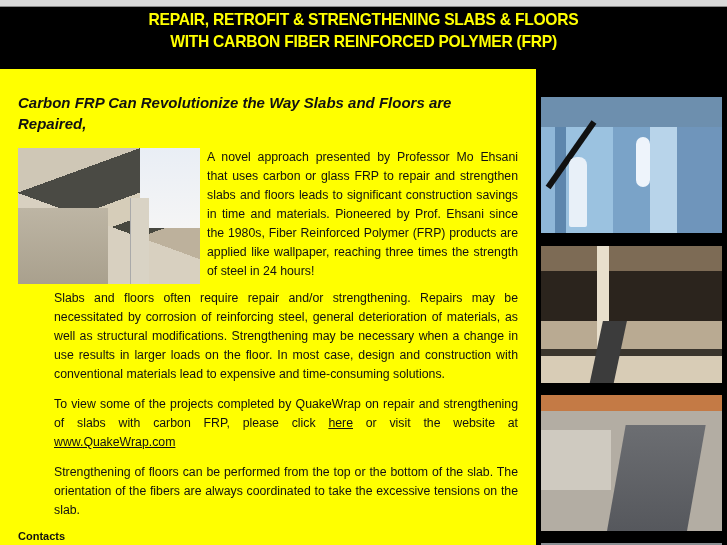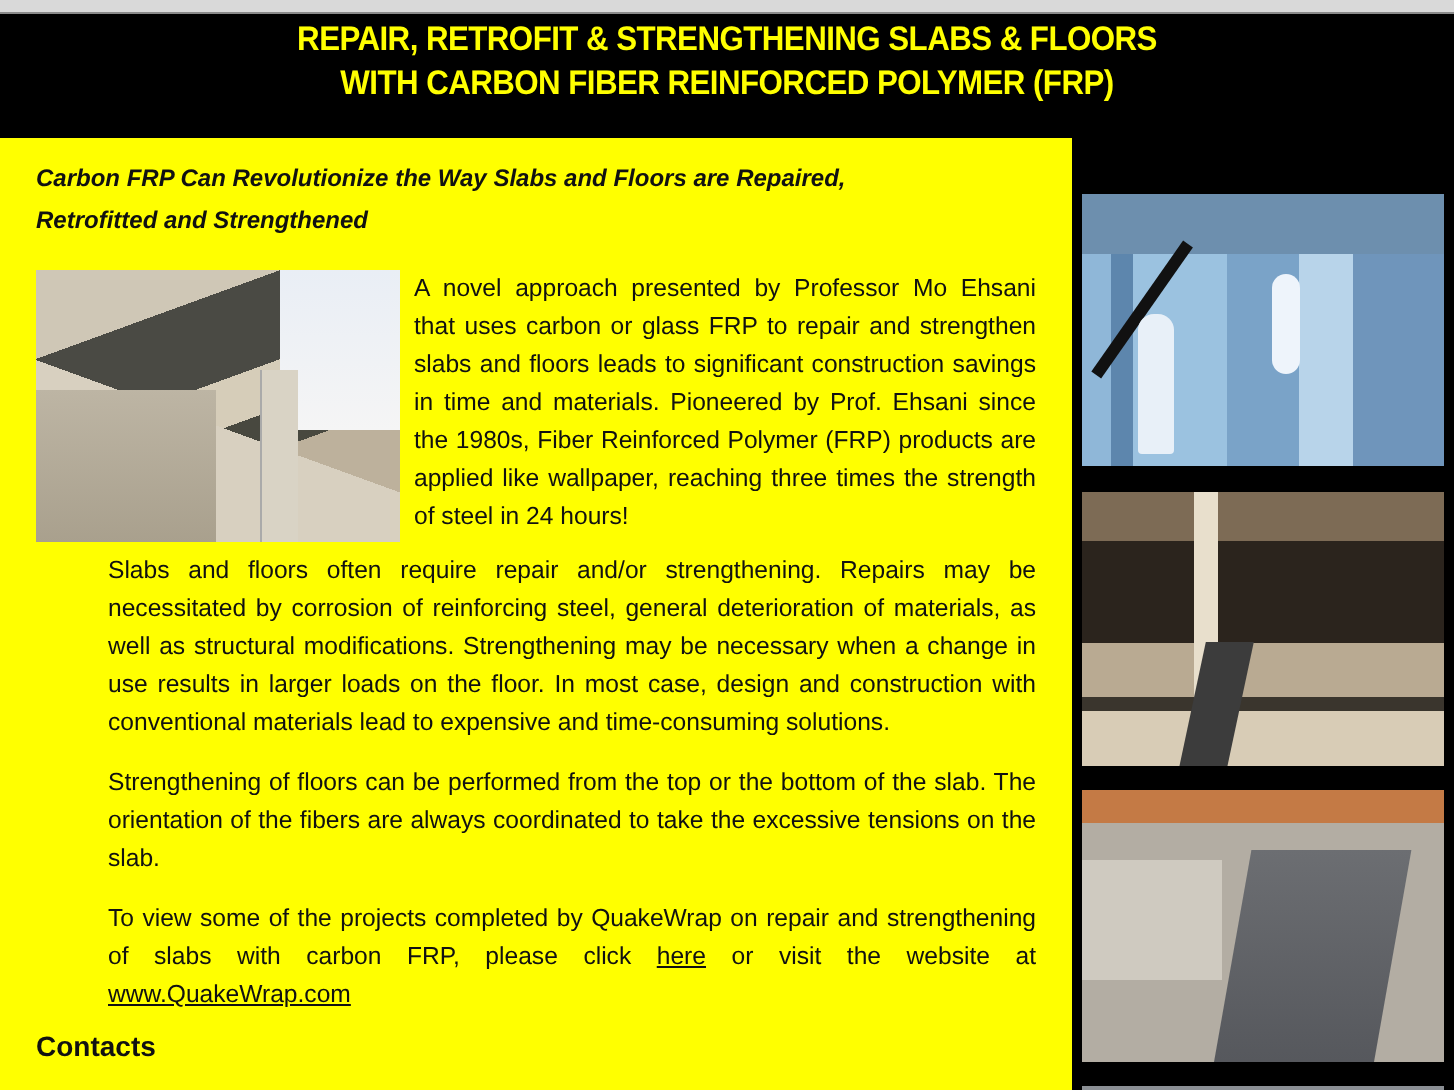--- a/index.html
+++ b/index.html
@@ -15,40 +15,40 @@
     transform: scaleX(0.92); transform-origin: center; white-space: nowrap;
     line-height: 22px;
   }
   .header .t1 { margin-top: 2px; }
   .main {
     position: absolute; left: 0; top: 69px; width: 536px; height: 476px;
     background: #ffff00; overflow: hidden;
   }
   .main .inner { position: absolute; left: 18px; top: 0; width: 500px; }
   .subtitle {
-    margin: 10px 0 0 0; font-size: 12px; font-weight: bold; font-style: italic;
+    margin: 23px 0 0 0; font-size: 15px; font-weight: bold; font-style: italic;
     line-height: 21px; color: #111;
   }
   .body-text { font-size: 12.3px; line-height: 19px; color: #111; text-align: justify; margin-left: 36px; }
   .thumb {
     float: left; width: 182px; height: 136px; margin: 0 7px 4px 0;
     background:
       linear-gradient(200deg, transparent 55%, #d8d0c0 55%),
       linear-gradient(160deg, #cfc7b6 0 22%, #4a4a44 22% 44%, #d6cdb9 44% 56%, #48483f 56% 66%, #bdb19c 66%),
       #ccc;
     position: relative; overflow: hidden;
   }
   .thumb .sky { position: absolute; right: 0; top: 0; width: 60px; height: 80px; background: linear-gradient(#e9eef5, #f5f5f5); }
   .thumb .col { position: absolute; left: 112px; top: 50px; width: 18px; height: 90px; background: #d9d3c5; border-left: 1px solid #aaa; }
   .thumb .wall { position: absolute; left: 0; top: 60px; width: 90px; height: 80px; background: linear-gradient(#bdb5a4, #a89f8c); }
   .p1 { margin: 14px 0 0 0; }
   .p-gap { margin-top: 11px; }
   .clear { clear: both; }
   .link { color: #111; text-decoration: underline; cursor: pointer; }
-  .contacts { font-size: 14px; font-weight: bold; margin-top: 9px; line-height: 14px; color: #111; }
+  .contacts { font-size: 11px; font-weight: bold; margin-top: 9px; line-height: 14px; color: #111; }
   .contact-name { font-size: 12.3px; margin-top: 12px; line-height: 19px; color: #111; }
   .photo { position: absolute; left: 541px; width: 181px; overflow: hidden; }
   .photo1 { top: 97px; height: 136px;
     background: linear-gradient(90deg, #8fb7d8 0 8%, #5d86ad 8% 14%, #9bc2e0 14% 40%, #7aa3c8 40% 60%, #b8d4ea 60% 75%, #6f95bb 75%); }
   .photo1 .ceil { position: absolute; left: 0; top: 0; width: 100%; height: 30px; background: #6d8fae; }
   .photo1 .man1 { position: absolute; left: 28px; top: 60px; width: 18px; height: 70px; background: #e8f0f8; border-radius: 8px 8px 2px 2px; }
   .photo1 .man2 { position: absolute; left: 95px; top: 40px; width: 14px; height: 50px; background: #eef4fb; border-radius: 7px; }
   .photo1 .strip { position: absolute; left: 50px; top: 25px; width: 6px; height: 80px; background: #111; transform: rotate(35deg); transform-origin: top; }
   .photo2 { top: 246px; height: 137px;
     background: linear-gradient(#7d6b55 0 18%, #2b241d 18% 55%, #b9aa92 55% 75%, #3a352d 75% 80%, #d8ccb6 80%); }
@@ -67,39 +67,38 @@
 
 <div class="header">
   <div class="t1">REPAIR, RETROFIT &amp; STRENGTHENING SLABS &amp; FLOORS</div>
   <div class="t2">WITH CARBON FIBER REINFORCED POLYMER (FRP)</div>
 </div>
 
 <div class="main">
   <div class="inner">
     <div class="subtitle">
       <div>Carbon FRP Can Revolutionize the Way Slabs and Floors are Repaired,</div>
-      <div>Retrofitted and Strengthened</div>
     </div>
 
     <div class="p1">
       <div class="thumb">
         <div class="sky"></div>
         <div class="wall"></div>
         <div class="col"></div>
       </div>
       <div class="body-text">A novel approach presented by Professor Mo Ehsani that uses carbon or glass FRP to repair and strengthen slabs and floors leads to significant construction savings in time and materials. Pioneered by Prof. Ehsani since the 1980s, Fiber Reinforced Polymer (FRP) products are applied like wallpaper, reaching three times the strength of steel in 24 hours!</div>
       <div class="body-text" style="margin-top:8px;">Slabs and floors often require repair and/or strengthening. Repairs may be necessitated by corrosion of reinforcing steel, general deterioration of materials, as well as structural modifications. Strengthening may be necessary when a change in use results in larger loads on the floor. In most case, design and construction with conventional materials lead to expensive and time-consuming solutions.</div>
       <div class="clear"></div>
     </div>
 
-    <div class="body-text p-gap">Strengthening of floors can be performed from the top or the bottom of the slab. The orientation of the fibers are always coordinated to take the excessive tensions on the slab.</div>
-
     <div class="body-text p-gap">
       <span>To view some of the projects completed by QuakeWrap on repair and strengthening of slabs with carbon FRP, please click </span><span class="link">here</span><span> or visit the website at </span><span class="link">www.QuakeWrap.com</span>
     </div>
+
+    <div class="body-text p-gap">Strengthening of floors can be performed from the top or the bottom of the slab. The orientation of the fibers are always coordinated to take the excessive tensions on the slab.</div>
 
     <div class="contacts">Contacts</div>
   </div>
 </div>
 
 <div class="photo photo1">
   <div class="ceil"></div>
   <div class="strip"></div>
   <div class="man1"></div>
   <div class="man2"></div>

